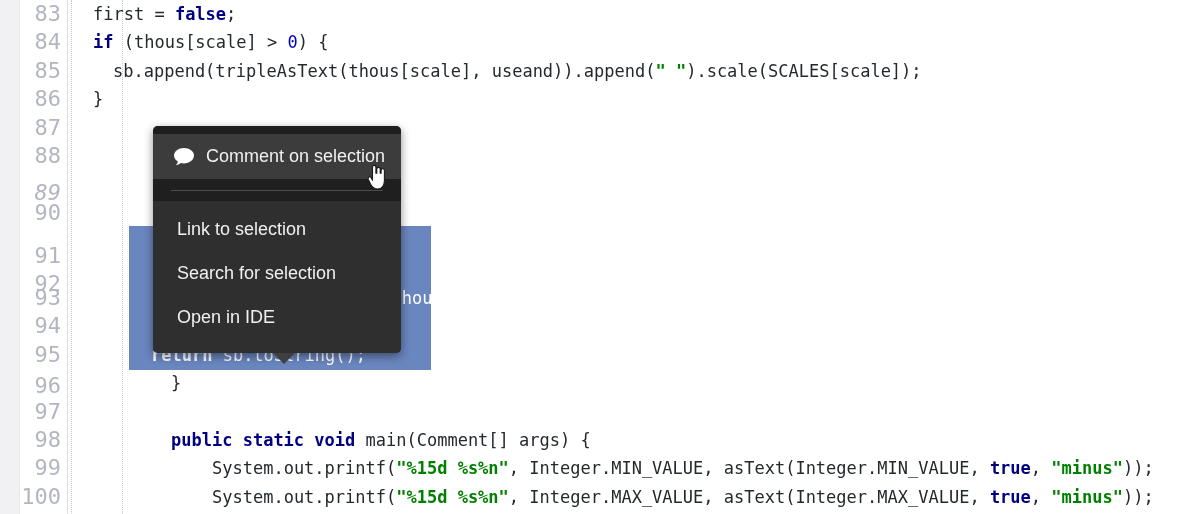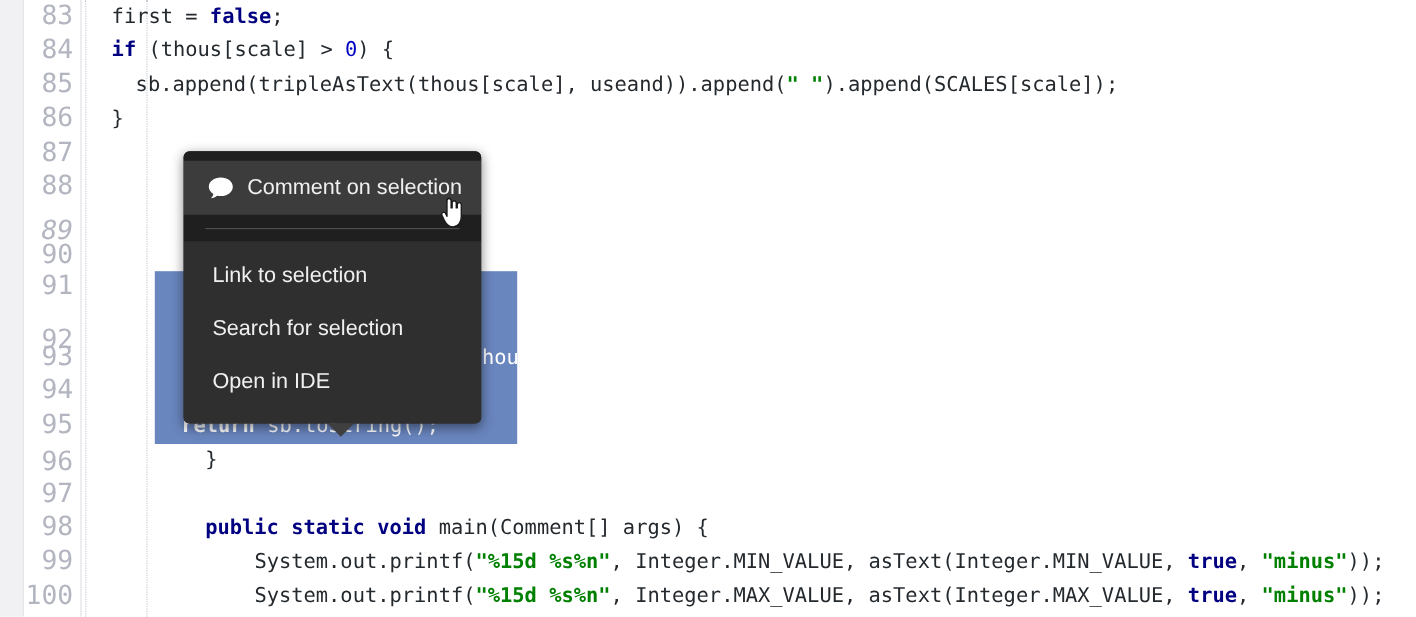--- a/index.html
+++ b/index.html
@@ -200,41 +200,41 @@
 
   <div id="gutter">
       <div class="lineno" style="top: 0px;">83</div>
       <div class="lineno" style="top: 28.4px;">84</div>
       <div class="lineno" style="top: 56.8px;">85</div>
       <div class="lineno" style="top: 85.2px;">86</div>
       <div class="lineno" style="top: 113.6px;">87</div>
       <div class="lineno" style="top: 142px;">88</div>
       <div class="lineno" style="top: 179px; font-style: italic;">89</div>
       <div class="lineno" style="top: 198.8px;">90</div>
-      <div class="lineno" style="top: 225px; text-align: right;">91</div>
+      <div class="lineno" style="top: 242px; text-align: right;">91</div>
       <div class="lineno" style="top: 270px;">92</div>
       <div class="lineno" style="top: 284px;">93</div>
       <div class="lineno" style="top: 312.4px;">94</div>
       <div class="lineno" style="top: 340.8px;">95</div>
       <div class="lineno" style="top: 372px;">96</div>
       <div class="lineno" style="top: 397.6px;">97</div>
       <div class="lineno" style="top: 426px;">98</div>
       <div class="lineno" style="top: 454.4px;">99</div>
       <div class="lineno" style="top: 482.8px;">100</div>
     </div>
 
   <div class="indent-guide" id="guide-1"></div>
   <div class="indent-guide" id="guide-2"></div>
 
   <div id="selection-highlight" style="background: rgb(106, 134, 191);"></div>
 
   <div id="code-area">
       <div class="code-line" style="top: 0px; padding-left: 24px;"><span class="tok-pln">first = </span><span class="tok-kw">false</span><span class="tok-pln">;</span></div>
       <div class="code-line" style="top: 28.4px; padding-left: 24px;"><span class="tok-kw">if</span><span class="tok-pln"> (thous[scale] &gt; </span><span class="tok-num">0</span><span class="tok-pln">) {</span></div>
-      <div class="code-line" style="top: 56.8px; padding-left: 44px;"><span class="tok-pln">sb.append(tripleAsText(thous[scale], useand)).append(</span><span class="tok-str">" "</span><span class="tok-pln">).append(SCALES[scale]);</span></div>
+      <div class="code-line" style="top: 56.8px; padding-left: 44px;"><span class="tok-pln">sb.append(tripleAsText(thous[scale], useand)).append(</span><span class="tok-str">" "</span><span class="tok-pln">).scale(SCALES[scale]);</span></div>
       <div class="code-line" style="top: 85.2px; padding-left: 24px;"><span class="tok-pln">}</span></div>
       <div class="code-line" style="top: 113.6px; padding-left: 14px;"></div>
       <div class="code-line" style="top: 142px; padding-left: 14px;"></div>
       <div class="code-line" style="top: 170.4px; padding-left: 14px;"></div>
       <div class="code-line on-selection" style="top: 198.8px; padding-left: 302px;"><span class="tok-pln">&amp;&amp; thous[0] != 0) {</span></div>
       <div class="code-line on-selection" style="top: 227.2px; padding-left: 302px;"><span class="tok-pln">);</span></div>
       <div class="code-line on-selection" style="top: 255.6px; padding-left: 302px;"></div>
       <div class="code-line on-selection" style="top: 284px; padding-left: 302px;"><span class="tok-pln">t(thous[0], useand));</span></div>
       <div class="code-line on-selection" style="top: 312.4px; padding-left: 302px;"></div>
       <div class="code-line on-selection" style="top: 340.8px; padding-left: 82px;"><span class="tok-kw">return</span><span class="tok-pln"> sb.toString();</span></div>

